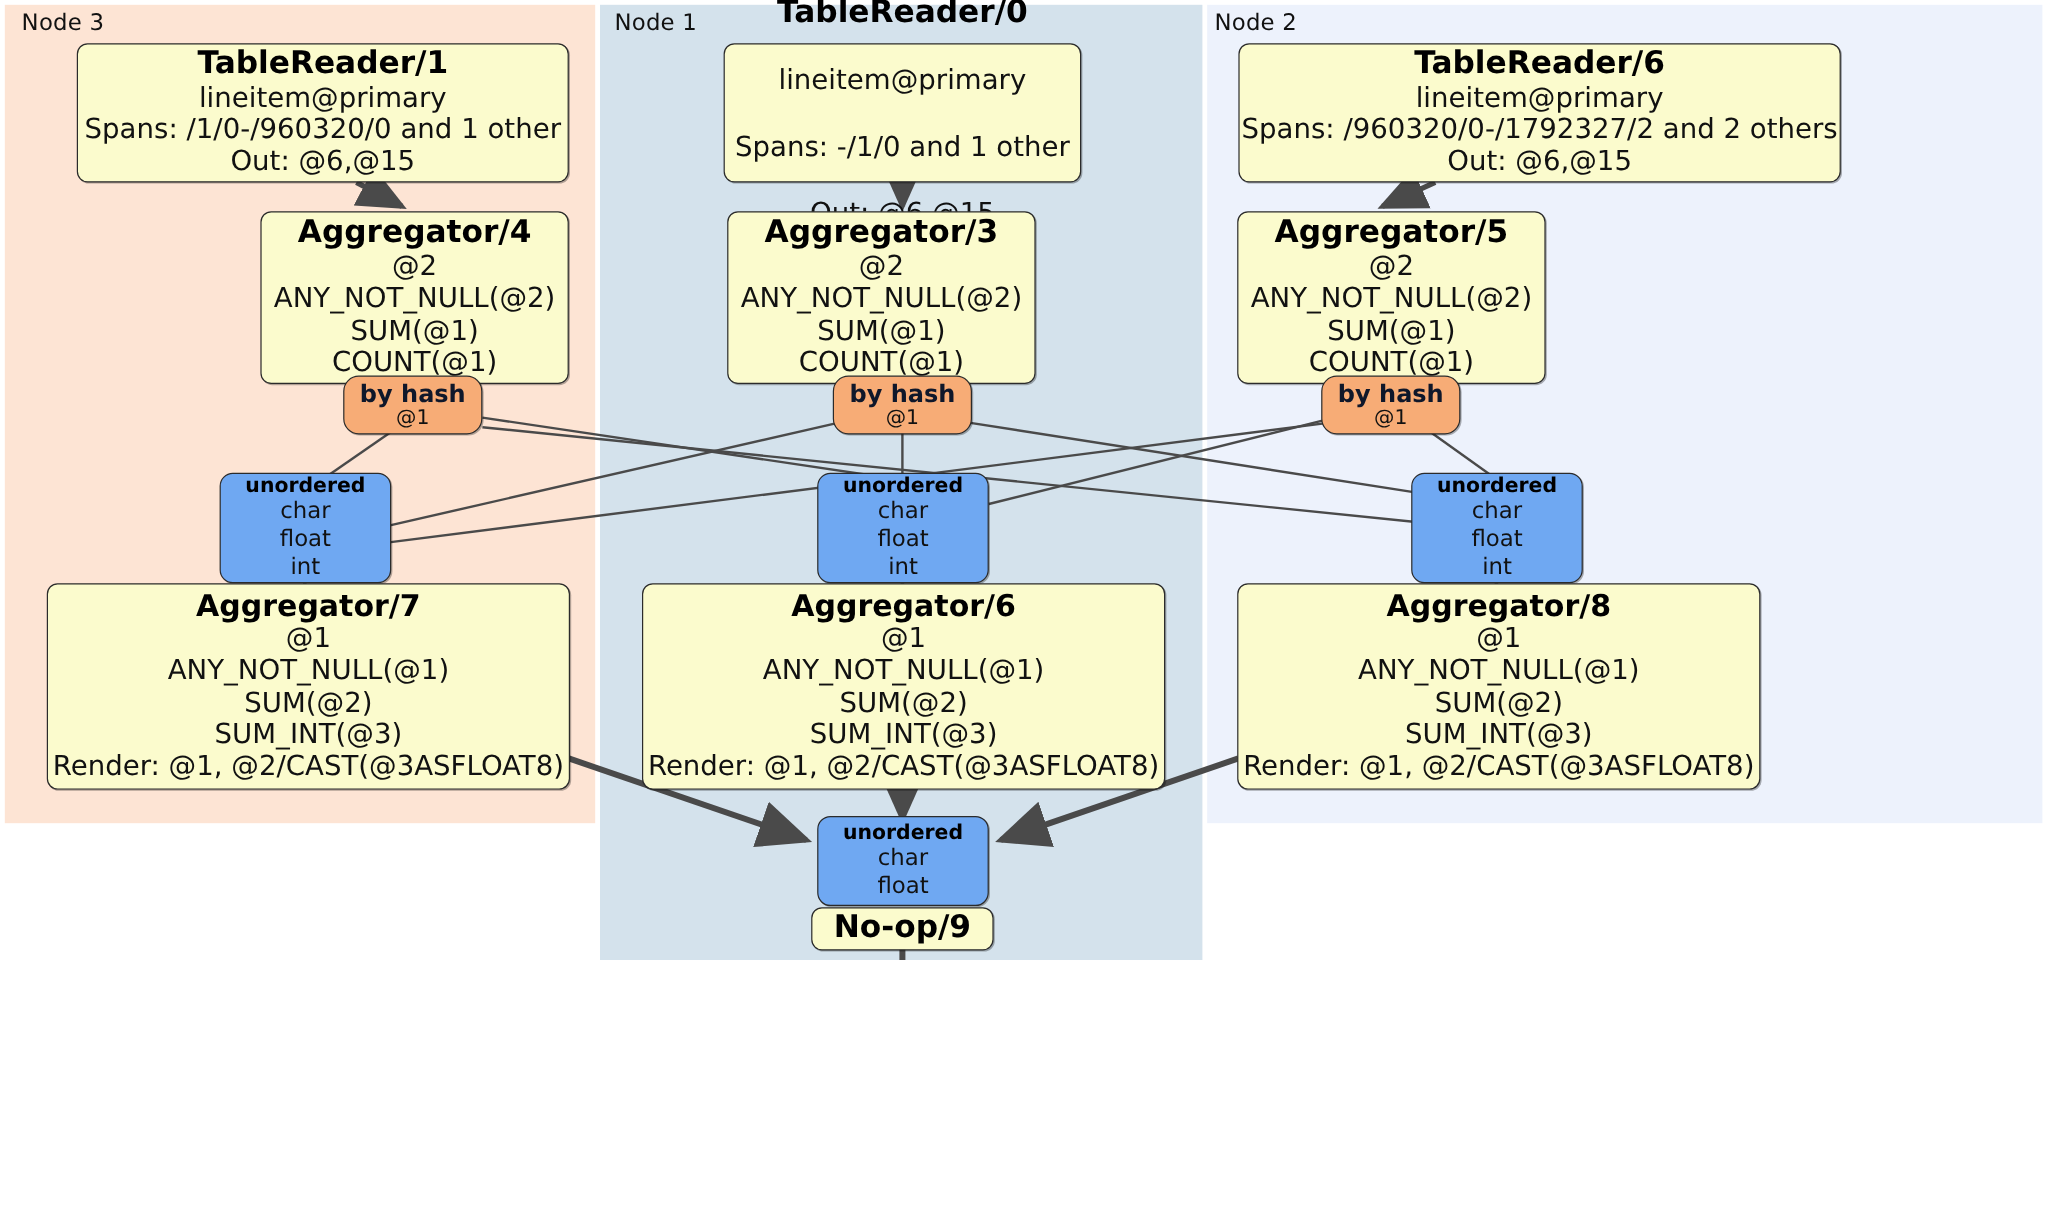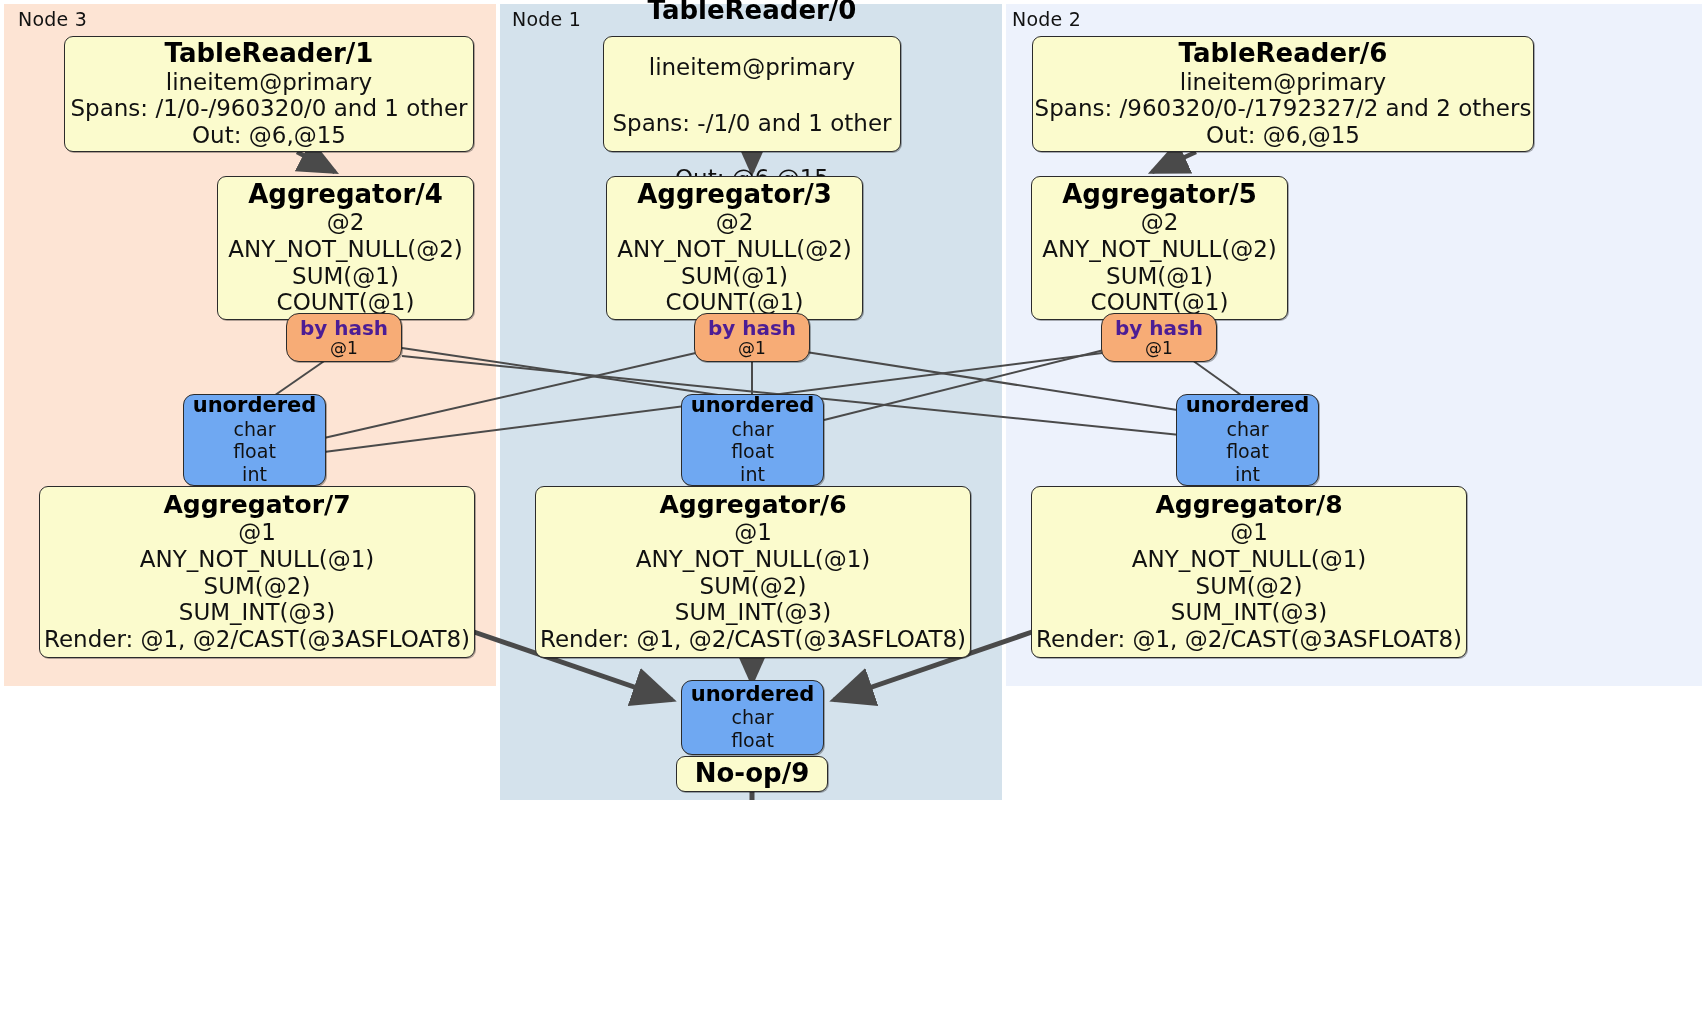--- a/index.html
+++ b/index.html
@@ -17,26 +17,26 @@
   .box{position:absolute;box-sizing:border-box;display:flex;flex-direction:column;
        align-items:center;justify-content:center;text-align:center;}
 
   .proc{background:#fbfbcd;border:1.6px solid #2b2b2b;border-radius:9px;
         box-shadow:1px 1px 0 rgba(0,0,0,.30);}
   .proc .title{font-weight:bold;font-size:26px;color:#000;line-height:1.12;}
   .proc .line{font-size:23px;color:#111;line-height:1.16;font-weight:400;}
 
   .router{background:#f7ac76;border:1.6px solid #2b2b2b;border-radius:13px;
           box-shadow:1px 1px 0 rgba(0,0,0,.30);}
-  .router .title{font-weight:bold;font-size:20px;color:#4c1d95;line-height:1.1;}
+  .router .title{font-weight:bold;font-size:20px;color:#0f172a;line-height:1.1;}
   .router .line{font-size:17px;color:#111;line-height:1.15;}
 
   .sync{background:#6fa8f2;border:1.6px solid #2b2b2b;border-radius:11px;
         box-shadow:1px 1px 0 rgba(0,0,0,.30);}
-  .sync .title{font-weight:bold;font-size:21px;color:#000;line-height:1.12;}
+  .sync .title{font-weight:bold;font-size:17px;color:#000;line-height:1.12;}
   .sync .line{font-size:19px;color:#111;line-height:1.2;}
 
   .small-proc .title{font-size:25px;text-align:center;}
   .resp .title{font-size:27px;}
 </style>
 </head>
 <body>
 
 <div id="stage">
 

